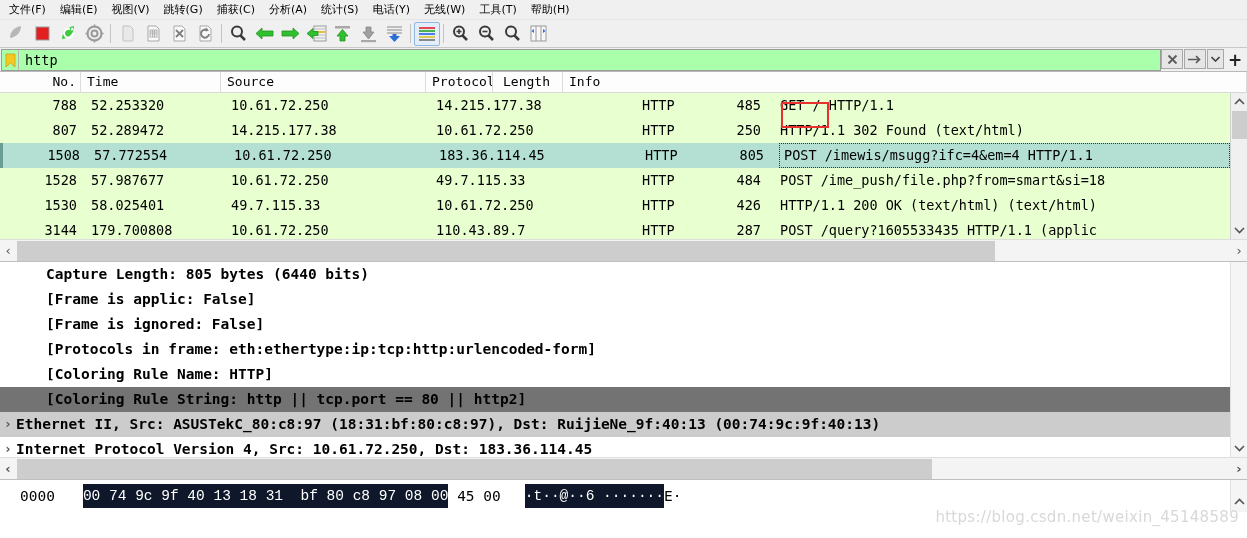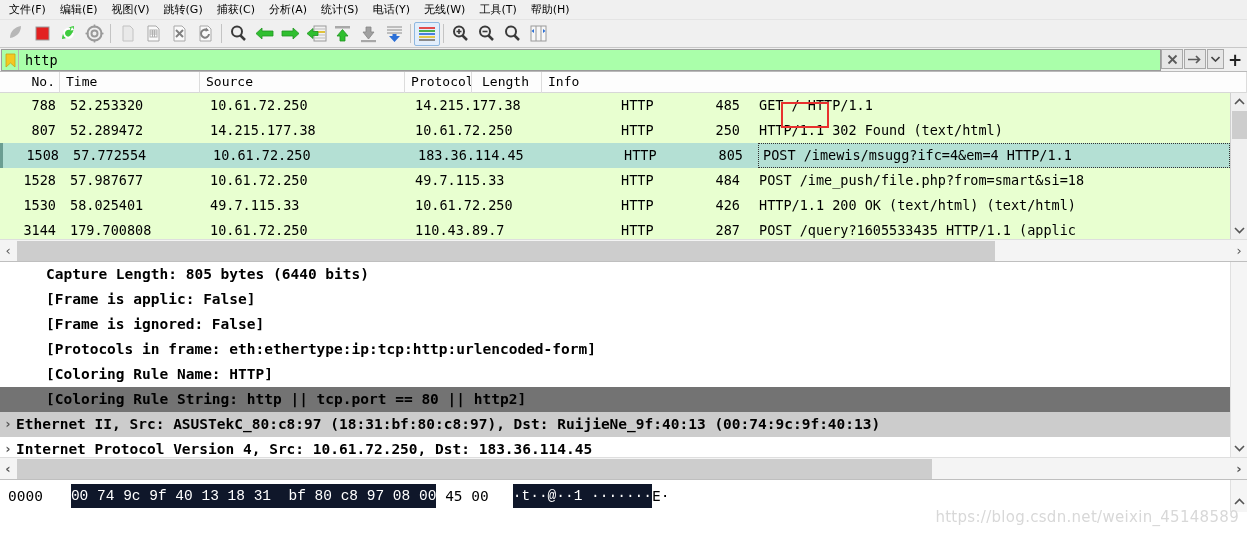--- a/index.html
+++ b/index.html
@@ -169,21 +169,21 @@
   }
   .prow.selected {
     background: #b4e0d4;
   }
   .prow .c {
     box-sizing: border-box;
     overflow: hidden;
     white-space: nowrap;
     height: 25px;
   }
-  .c-no      { width: 60px;  text-align: right; padding-right: 4px; }
+  .c-no      { width: 81px;  text-align: right; padding-right: 4px; }
   .c-time    { width: 140px; padding-left: 10px; }
   .c-src     { width: 205px; padding-left: 10px; }
   .c-dst     { width: 210px; padding-left: 10px; }
   .c-proto   { width: 67px;  padding-left: 6px; }
   .c-len     { width: 70px;  text-align: right; padding-right: 12px; }
   .c-info    { padding-left: 7px; flex: 1 1 auto; }
   .prow.selected .c-info {
     border: 1px dotted #333;
     border-left: 1px dotted #333;
     height: 25px;
@@ -296,21 +296,21 @@
   .hex-line {
     font-family: "DejaVu Sans Mono", monospace;
     font-size: 14.5px;
     white-space: pre;
     line-height: 24px;
     height: 24px;
     display: flex;
     align-items: center;
     padding-top: 4px;
   }
-  .hex-off { padding-left: 8px; color: #000; }
+  .hex-off { padding-left: 20px; color: #000; }
   .hex-sel { background: #0f172a; color: #fff; font-family: Liberation Mono, monospace; }
   .hex-plain { color: #000; }
   .hex-gap { display: inline-block; width: 28px; }
   .hex-ascii { margin-left: 24px; }
   .hex-vscroll {
     position: absolute; top: 0; right: 0; bottom: 0; width: 17px;
     background: #f5f5f5; border-left: 1px solid #e0e0e0; box-sizing: border-box;
   }
   .hex-vs-up { position: absolute; bottom: 2px; left: 0; width: 16px; height: 17px;
     display: flex; align-items: center; justify-content: center; cursor: default; }
@@ -698,21 +698,21 @@
   </div>
 </div>
 
 <div class="hex-pane">
   <div class="hex-line">
     <span class="hex-off">0000</span>
     <span class="hex-gap"></span>
     <span class="hex-sel">00 74 9c 9f 40 13 18 31  bf 80 c8 97 08 00</span>
     <span>&nbsp;</span>
     <span class="hex-plain">45 00</span>
-    <span class="hex-ascii hex-sel">·t··@··1 ·······</span>
+    <span class="hex-ascii hex-sel">·t··@··6 ·······</span>
     <span class="hex-plain">E·</span>
   </div>
   <div class="hex-vscroll">
     <div class="hex-vs-up">
       <svg width="11" height="7" viewBox="0 0 11 7">
           <path d="M1 6 L5.5 1.5 L10 6" fill="none" stroke="#555" stroke-width="1.6"></path>
         </svg>
     </div>
   </div>
 </div>

